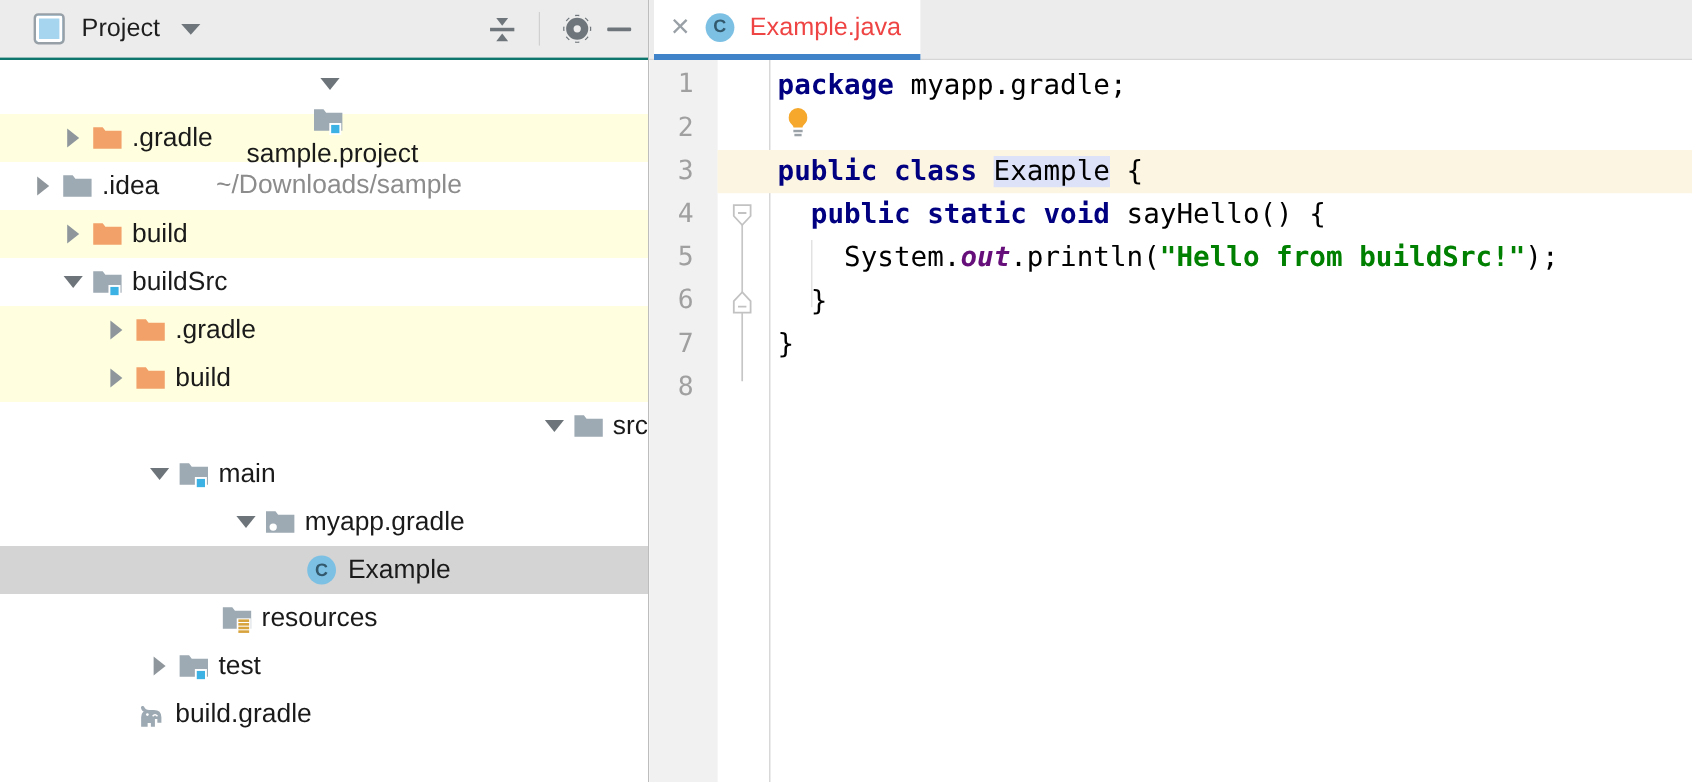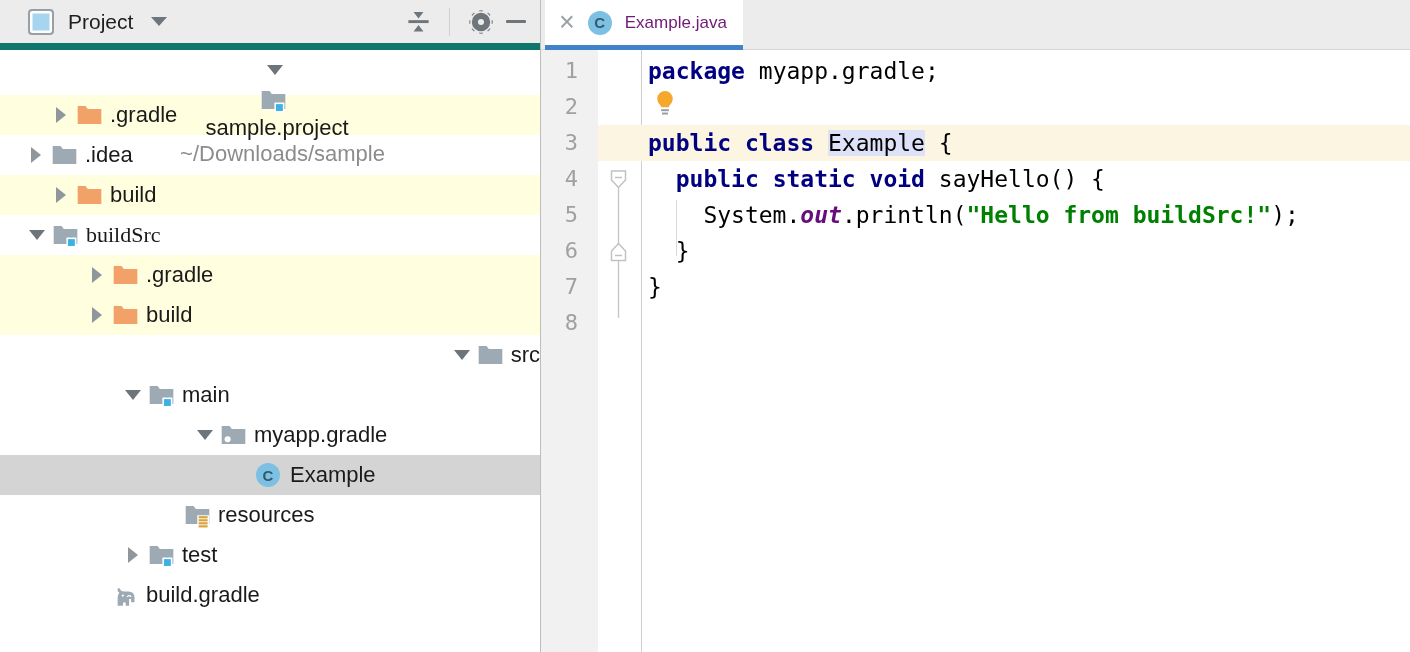--- a/index.html
+++ b/index.html
@@ -3,21 +3,21 @@
 <meta charset="utf-8">
 <style>
   * { box-sizing: border-box; margin: 0; padding: 0; }
   html,body { width:1410px; height:652px; overflow:hidden; background:#fff;
               font-family:"Liberation Sans", sans-serif; }
   .app { display:flex; width:1410px; height:652px; }
 
   
   .project-panel { flex:0 0 541px; width:541px; border-right:1px solid #BDBDBD;
                    display:flex; flex-direction:column; overflow:hidden; background:#fff; }
-  .panel-toolbar { height:50px; flex:0 0 50px; background:#ECECEC; border-bottom:7px solid #0f766e;
+  .panel-toolbar { height:50px; flex:0 0 50px; background:#ECECEC; border-bottom:2px solid #0f766e;
                    display:flex; align-items:center; padding:0 14px 0 28px; }
   .proj-icon { width:26px; height:26px; border:2px solid #98A0A7; border-radius:4px;
                background:var(--project-icon-blue,#A5D5EF); box-shadow: inset 0 0 0 2.5px #fff; }
   .proj-label { margin-left:14px; font-size:21px; color:#1E1E1E; }
   .chev-down { margin-left:18px; width:0; height:0; border-left:8px solid transparent;
                border-right:8px solid transparent; border-top:9px solid #6F767B; }
   .tb-spacer { flex:1; }
   .tb-icon { display:flex; align-items:center; justify-content:center; width:30px; height:30px; }
   .tb-sep { width:1px; height:28px; background:#D0D0D0; margin:0 16px; }
   .minus-bar { width:21px; height:3px; background:#6F767B; border-radius:1px; margin-left:10px; }
@@ -38,21 +38,21 @@
                   color:#33596D; font-size:15px; font-weight:bold; display:flex; align-items:center;
                   justify-content:center; font-family:"Liberation Sans",sans-serif; }
 
   
   .editor-panel { flex:1; min-width:0; display:flex; flex-direction:column; background:#fff; }
   .tab-bar { height:50px; flex:0 0 50px; background:#ECECEC; display:flex; align-items:stretch;
              border-bottom:1px solid #D6D6D6; padding-left:4px; }
   .tab { background:#fff; display:flex; align-items:center; gap:13px; padding:0 16px 0 14px;
          border-bottom:5px solid var(--accent-blue,#4083C9); margin-bottom:-1px; }
   .tab-close { color:#99A1A7; font-size:27px; line-height:1; font-weight:400; }
-  .tab-label { font-size:17px; color:#701a75; }
+  .tab-label { font-size:21px; color:#ef4444; }
 
   .editor-body { flex:1; position:relative; font-family:"DejaVu Sans Mono", monospace;
                  font-size:23px; padding-top:3px; overflow:hidden; }
   .gutter-bg { position:absolute; left:0; top:0; bottom:0; width:57px; background:#F1F1F1; }
   .gutter-line { position:absolute; left:100px; top:0; bottom:0; width:1px; background:#CFCFCF; }
   .indent-guide { position:absolute; left:135px; top:150px; height:56px; width:1px; background:#DBDBDB; }
   .code-row { position:relative; display:flex; height:36px; line-height:36px; }
   .ln { width:57px; flex:0 0 57px; text-align:right; padding-right:20px; color:#A0A0A0;
         font-size:22px; position:relative; }
   .row-rest { flex:1; display:flex; }
@@ -144,21 +144,21 @@
           <span class="arrow collapsed">
             <i></i>
           </span>
           <span class="t-icon">
             <svg width="27" height="25" viewBox="0 0 24 22">
               <path d="M1.5 2.5 h7 l2 2.7 h12 V18.5 H1.5 Z" fill="#F2A169"></path>
             </svg>
           </span>
           <span class="t-label">build</span>
         </div>
-        <div class="tree-row" style="padding-left: 22px; font-family: Liberation Serif, serif;">
+        <div class="tree-row" style="padding-left: 46px;">
           <span class="arrow expanded">
             <i></i>
           </span>
           <span class="t-icon">
             <svg width="27" height="25" viewBox="0 0 24 22">
               <path d="M1.5 2.5 h7 l2 2.7 h12 V18.5 H1.5 Z" fill="#9DA9B3"></path>
               <rect x="13.5" y="13.5" width="7.5" height="7.5" fill="#3CB1E3" stroke="#fff" stroke-width="1.4"></rect>
             </svg>
           </span>
           <span class="t-label">buildSrc</span>

